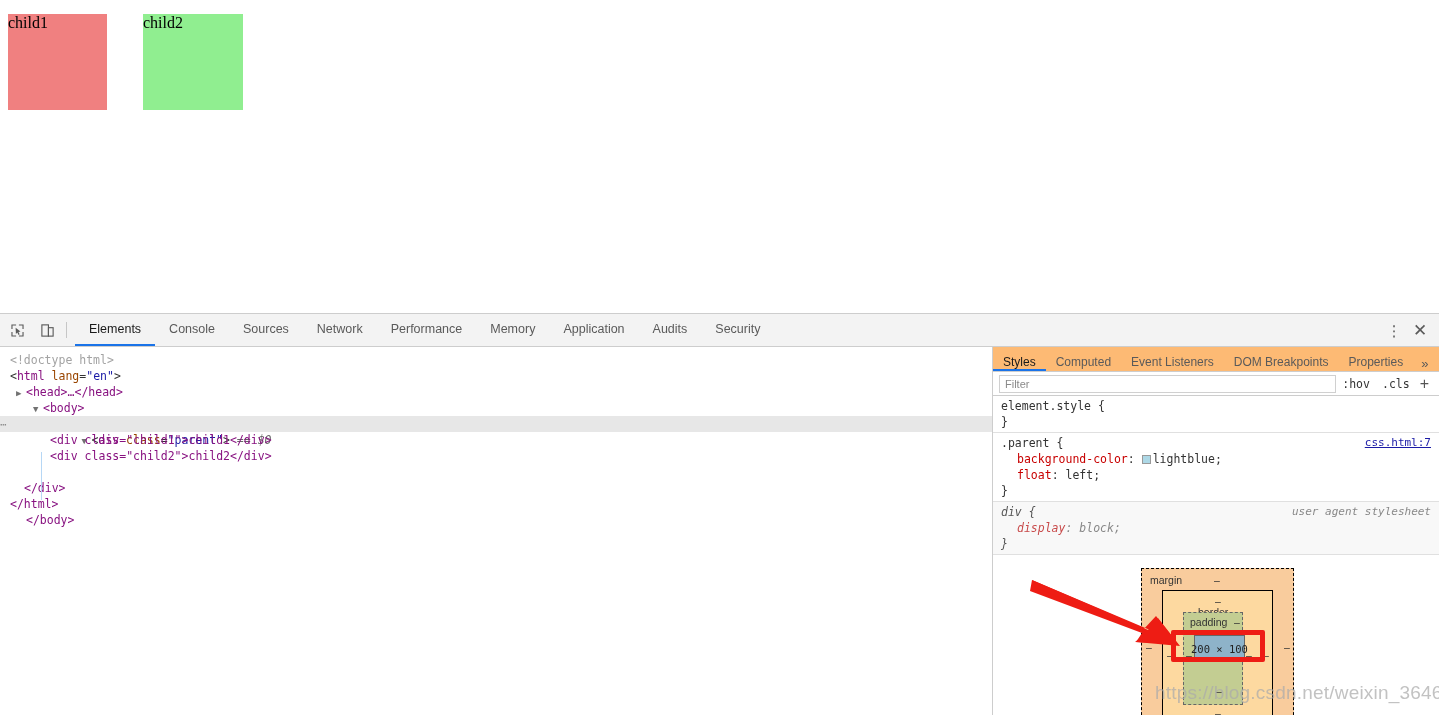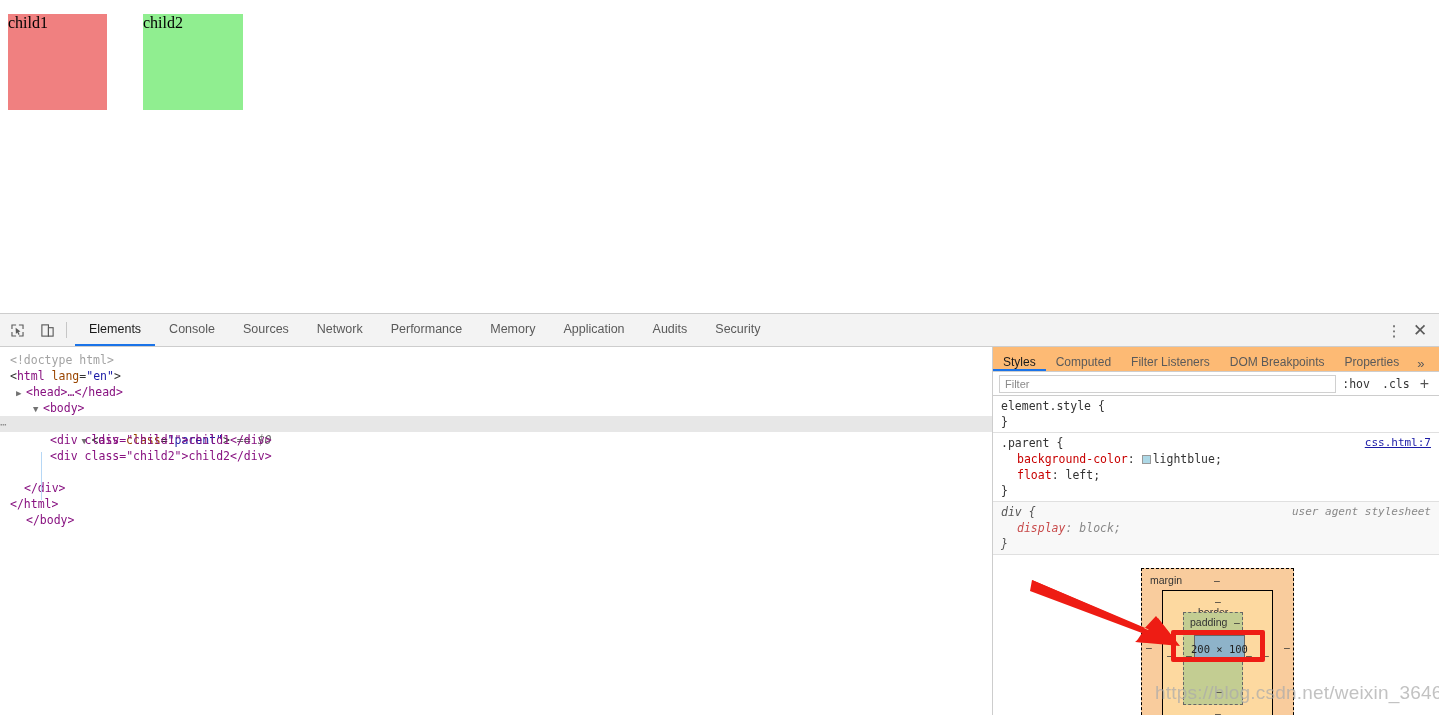--- a/index.html
+++ b/index.html
@@ -494,21 +494,21 @@
       <div class="guide" style="left:41px; top:105px; height:48px;"></div>
     </div>
 
     <div id="splitter"></div>
 
     <div id="styles-pane">
 
       <div id="styles-tabs">
         <div class="st-tab active">Styles</div>
         <div class="st-tab">Computed</div>
-        <div class="st-tab">Filter Listeners</div>
+        <div class="st-tab">Event Listeners</div>
         <div class="st-tab">DOM Breakpoints</div>
         <div class="st-tab">Properties</div>
         <div class="st-more">»</div>
       </div>
 
       <div id="filter-bar">
         <input id="filter-input" type="text" placeholder="Filter" style="">
         <div class="filter-btn">:hov</div>
         <div class="filter-btn">.cls</div>
         <div class="plus-btn">+</div>

